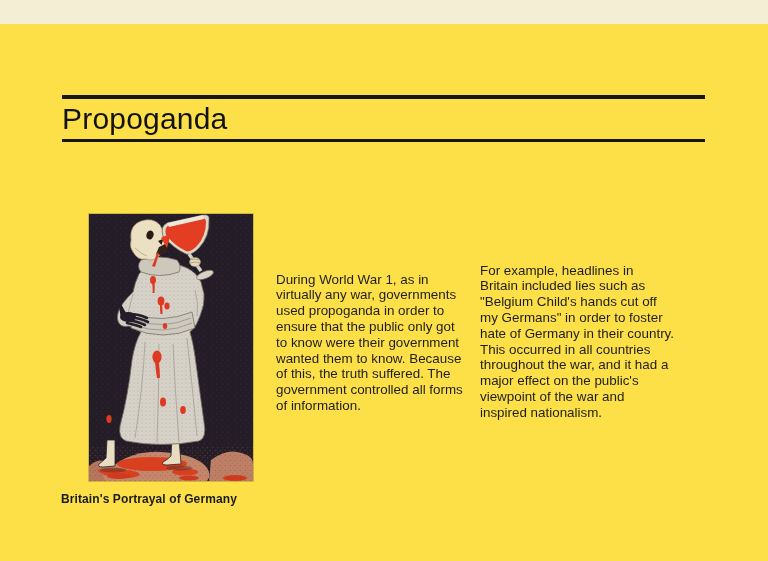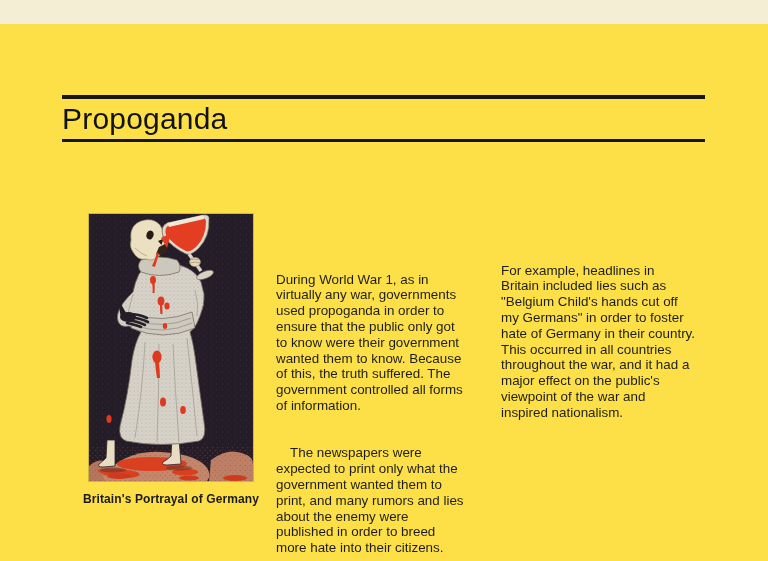--- a/index.html
+++ b/index.html
@@ -21,31 +21,31 @@
     letter-spacing: 0.2px; font-weight: 400;
   }
   .poster {
     position: absolute; left: 89px; top: 190px;
     width: 164px; height: 267px;
     box-shadow: 0 0 0 1px rgba(70,60,40,0.25);
   }
   .poster svg { display: block; }
   .caption {
     position: absolute; left: 61px; top: 468px; width: 220px;
-    text-align: center; font-size: 12px; font-weight: bold;
+    font-size: 12px; font-weight: bold;
     color: #1a1a1a; letter-spacing: 0.1px;
   }
   .col {
     position: absolute;
     font-size: 13.4px; line-height: 15.8px; color: #1e1e1e;
     white-space: pre;
   }
   .col p { margin: 0; }
   .col1 { left: 276px; top: 216px; width: 205px; }
-  .col2 { left: 501px; top: 207px; width: 212px; }
+  .col2 { left: 480px; top: 207px; width: 212px; }
   .indent-first { text-indent: 14px; }
 </style>
 </head>
 <body>
 
 <div class="slide">
 
   <div class="rule rule-top"></div>
   <div class="title">Propoganda</div>
   <div class="rule rule-bottom"></div>
@@ -181,27 +181,20 @@
   <div class="col col1">
     <p>During World War 1, as in
 virtually any war, governments
 used propoganda in order to
 ensure that the public only got
 to know were their government
 wanted them to know. Because
 of this, the truth suffered. The
 government controlled all forms
 of information.</p>
-    <p class="indent-first">The newspapers were
-expected to print only what the
-government wanted them to
-print, and many rumors and lies
-about the enemy were
-published in order to breed
-more hate into their citizens.</p>
   </div>
 
   <div class="col col2">
     <p>For example, headlines in
 Britain included lies such as
 "Belgium Child's hands cut off
 my Germans" in order to foster
 hate of Germany in their country.
 This occurred in all countries
 throughout the war, and it had a

